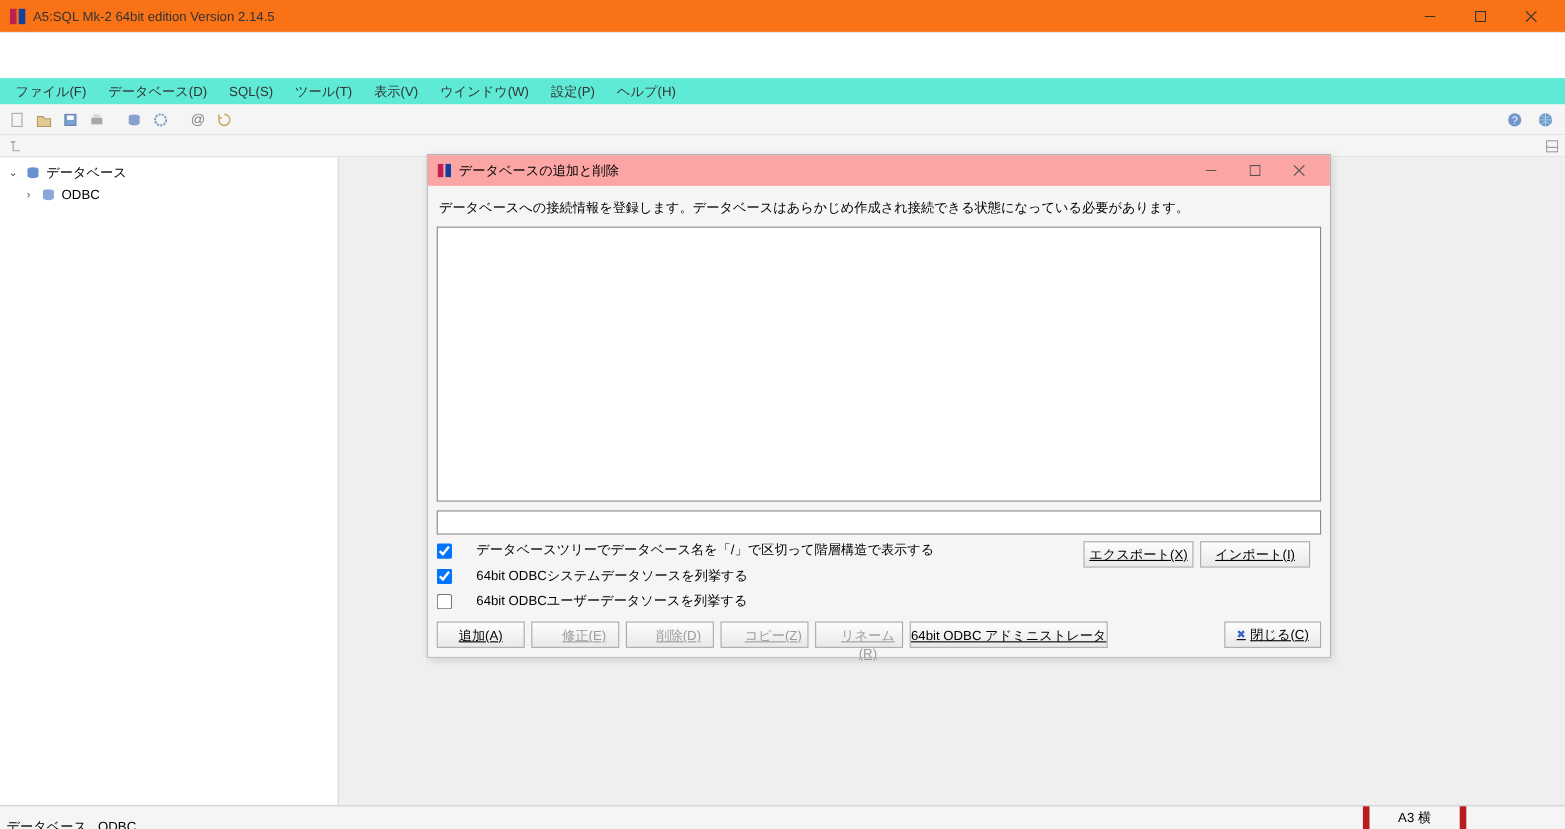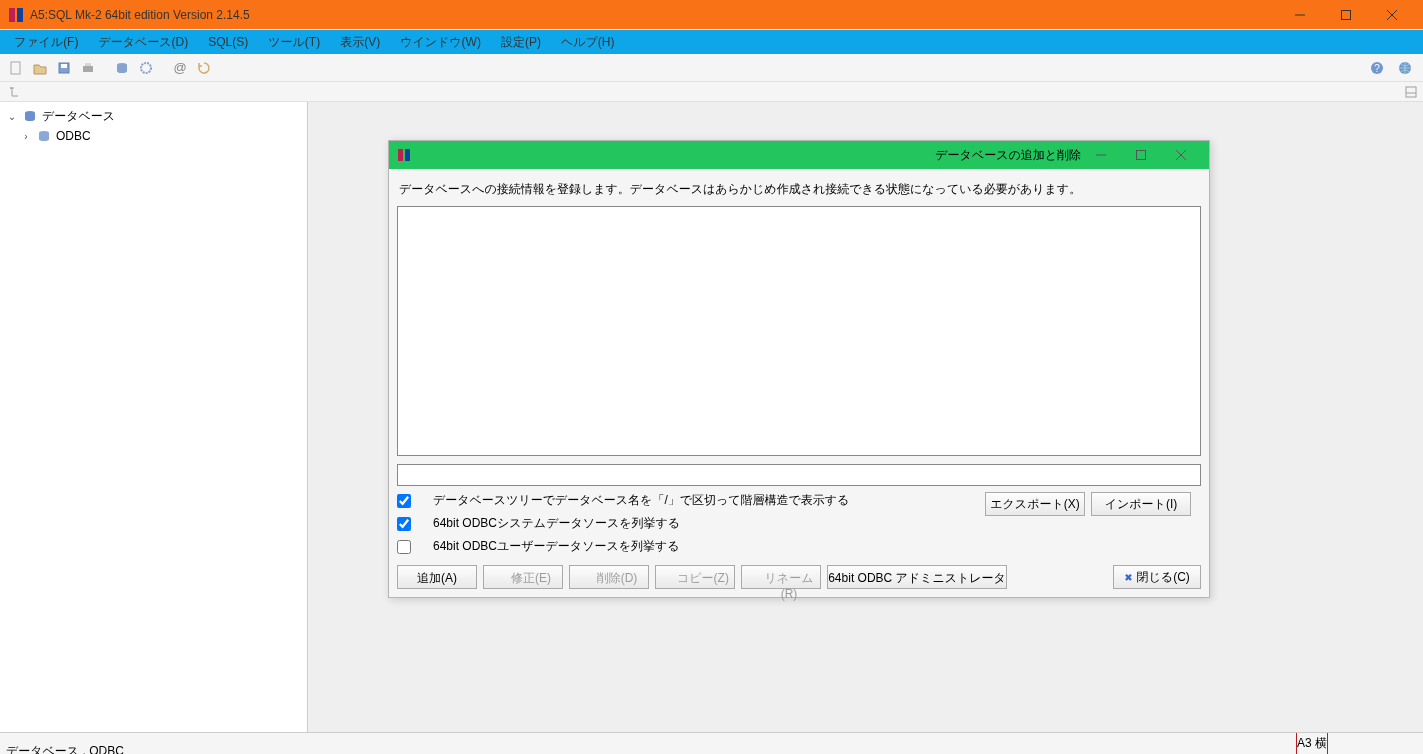--- a/index.html
+++ b/index.html
@@ -4,21 +4,21 @@
 <style>
 * { box-sizing: border-box; font-family: "MS PGothic", "Meiryo", sans-serif; }
 body { margin: 0; background: #fff; font-size: 12px; overflow: hidden; width: 1423px; height: 754px; position: relative; }
 
 .titlebar { height: 30px; display: flex; align-items: center; padding: 0 8px; background: #f97316; border-bottom: 1px solid #e5e5e5; }
 .titlebar .app-icon { width: 16px; height: 16px; margin-right: 6px; }
 .titlebar .title { font-size: 12px; color: #333; flex: 1; }
 .titlebar .win-controls { display: flex; gap: 0; }
 .titlebar .win-btn { width: 46px; height: 30px; display: flex; align-items: center; justify-content: center; color: #333; }
 
-.menubar { height: 24px; display: flex; align-items: center; padding: 0 4px; background: #0ea5e9; }
+.menubar { height: 24px; display: flex; align-items: center; padding: 0 4px; background: #5eead4; margin-top: 41px; }
 .menubar .menu-item { padding: 4px 10px; font-size: 12px; color: #333; cursor: pointer; }
 
 .toolbar { height: 28px; display: flex; align-items: center; background: #f5f5f5; padding: 0 6px; gap: 4px; border-bottom: 1px solid #e0e0e0; position: relative; }
 .toolbar .tool-btn { width: 20px; height: 20px; display: flex; align-items: center; justify-content: center; opacity: 0.7; }
 .toolbar .sep { width: 6px; }
 .toolbar .right-tools { position: absolute; right: 8px; display: flex; gap: 8px; }
 
 .subtoolbar { height: 20px; background: #f5f5f5; display:flex; align-items:center; padding:0 6px; border-bottom:1px solid #e0e0e0;}
 .subtoolbar .tool-btn { width: 16px; height: 16px; display:flex; align-items:center; justify-content:center; opacity:0.6;}
 .subtoolbar .right-icon{position:absolute; right:4px;}
@@ -28,43 +28,43 @@
 .tree { padding: 4px; font-size: 12px; }
 .tree-row { display: flex; align-items: center; height: 20px; padding-left: 2px; }
 .tree-row .expander { width: 12px; text-align: center; color: #555; font-size: 10px; }
 .tree-row .node-icon { width: 16px; height: 16px; margin: 0 4px; display:flex;align-items:center;justify-content:center; }
 .tree-row.child { padding-left: 16px; }
 
 .workspace { flex: 1; background: #efefef; position: relative; }
 
 
 .dialog { position: absolute; left: 388px; top: 140px; width: 822px; background: #f5f5f5; border: 1px solid #b5b5b5; box-shadow: 2px 2px 8px rgba(0,0,0,0.15); }
-.dialog-titlebar { height: 28px; display: flex; align-items: center; padding: 0 8px; background: #22c55e; text-align: right; }
+.dialog-titlebar { height: 28px; display: flex; align-items: center; padding: 0 8px; background: #fca5a5; }
 .dialog-titlebar .app-icon { width: 14px; height: 14px; margin-right: 6px; }
 .dialog-titlebar .dlg-title { font-size: 12px; flex: 1; }
 .dialog-titlebar .win-btn { width: 40px; height: 26px; display:flex;align-items:center;justify-content:center; color:#555;}
 .dialog-body { padding: 8px; background: #f5f5f5; }
 .dlg-desc { font-size: 12px; padding: 4px 2px 8px; }
 .dlg-listbox { border: 1px solid #888; background: #fff; height: 250px; }
 .dlg-textbox { border: 1px solid #888; background: #fff; height: 22px; margin-top: 8px; width: 100%; padding: 2px 4px; font-size:12px;}
 .dlg-checkrow { display: flex; align-items: center; gap: 22px; margin-top: 6px; font-size: 12px;}
 .dlg-checkrow input { width: 14px; height: 14px; margin:0;}
 .dlg-rightbtns { position: absolute; right: 10px; display:flex; gap:6px;}
-.btn { background: linear-gradient(#fdfdfd,#e9e9e9); border: 1px solid #aaa; font-size: 12px; padding: 4px 0; text-align: center; cursor: pointer; }
+.btn { background: linear-gradient(#fdfdfd,#e9e9e9); border: 1px solid #aaa; font-size: 12px; padding: 4px 0; text-align: center; cursor: pointer; text-decoration: underline; }
 .btn:disabled,.btn.disabled{color:#9c9c9c;padding-left:16px;}
 .btn-sm{width:100px;height:24px;line-height:14px;}
 .btn-md{width:80px;height:24px;}
 .dlg-actionrow{display:flex;gap:6px;margin-top:10px;align-items:flex-start;}
 .dlg-actionrow .spacer{flex:1;}
 .close-btn{display:flex;align-items:center;justify-content:center;gap:4px;}
 .pin-icon{color:#3a66c7;font-size:10px;}
 
 .statusbar { height: 22px; background: #f5f5f5; border-top: 1px solid #ccc; display: flex; align-items: center; font-size: 12px; padding: 0 6px; position: absolute; bottom: 0; left: 0; right: 0;}
 .statusbar .status-left{flex:1;margin-top:16px;}
-.statusbar .status-seg{padding:0 0; border-left:1px solid #b91c1c; height:100%; display:flex; align-items:center;}
+.statusbar .status-seg{padding:0 26px; border-left:6px solid #b91c1c; height:100%; display:flex; align-items:center;}
 
 svg { display: block; }
 </style>
 </head>
 <body>
 
 <div class="titlebar">
   <span class="app-icon">
     <svg width="16" height="16">
         <rect x="1" y="1" width="6" height="14" fill="#c02050"></rect>

